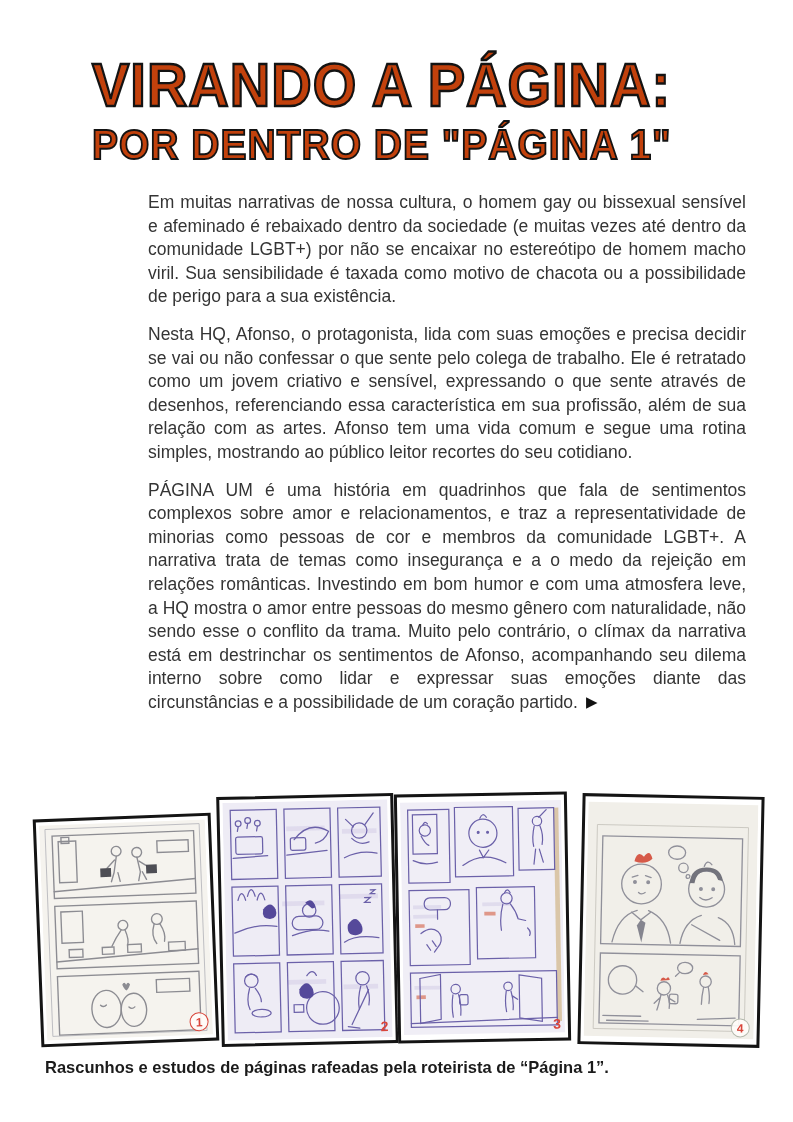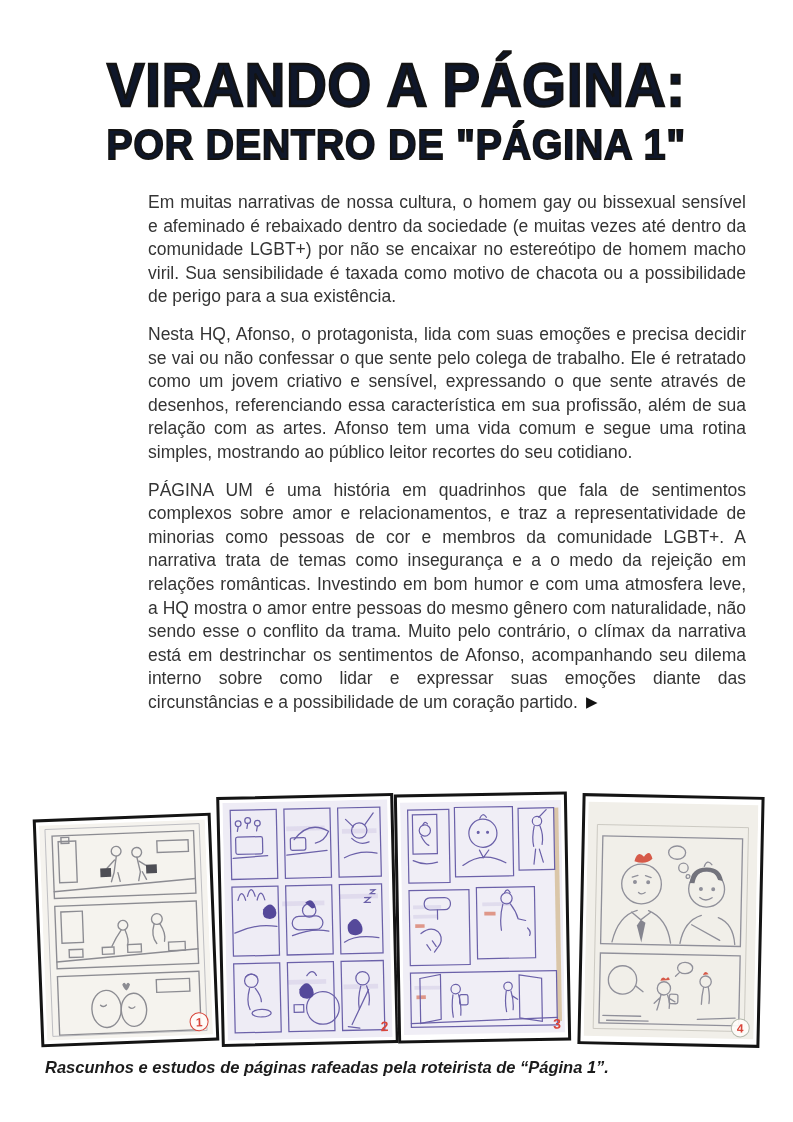--- a/index.html
+++ b/index.html
@@ -9,24 +9,24 @@
     height: 1122px;
     background: #ffffff;
     overflow: hidden;
     font-family: "Liberation Sans", sans-serif;
   }
 
   
   .title-block {
     position: absolute;
     top: 54px;
-    left: 86px;
+    left: 92px;
     width: 600px;
-    text-align: right;
-    color: #0f172a;
+    text-align: left;
+    color: #c2410c;
   }
   .title-line1 {
     font-size: 56px;
     font-weight: bold;
     line-height: 1.05;
     letter-spacing: 1px;
     white-space: nowrap;
     -webkit-text-stroke: 2.2px #131313;
     transform: scaleY(1.08);
     transform-origin: top center;
@@ -109,21 +109,20 @@
 
   
   .caption {
     position: absolute;
     top: 1058px;
     left: 45px;
     width: 700px;
     margin: 0;
     font-size: 16.5px;
     font-weight: bold;
-    font-style: italic;
     color: #1b1b1b;
   }
 </style>
 </head>
 <body>
 
 <div class="page">
 
   <header class="title-block">
     <div class="title-line1">VIRANDO A PÁGINA:</div>

